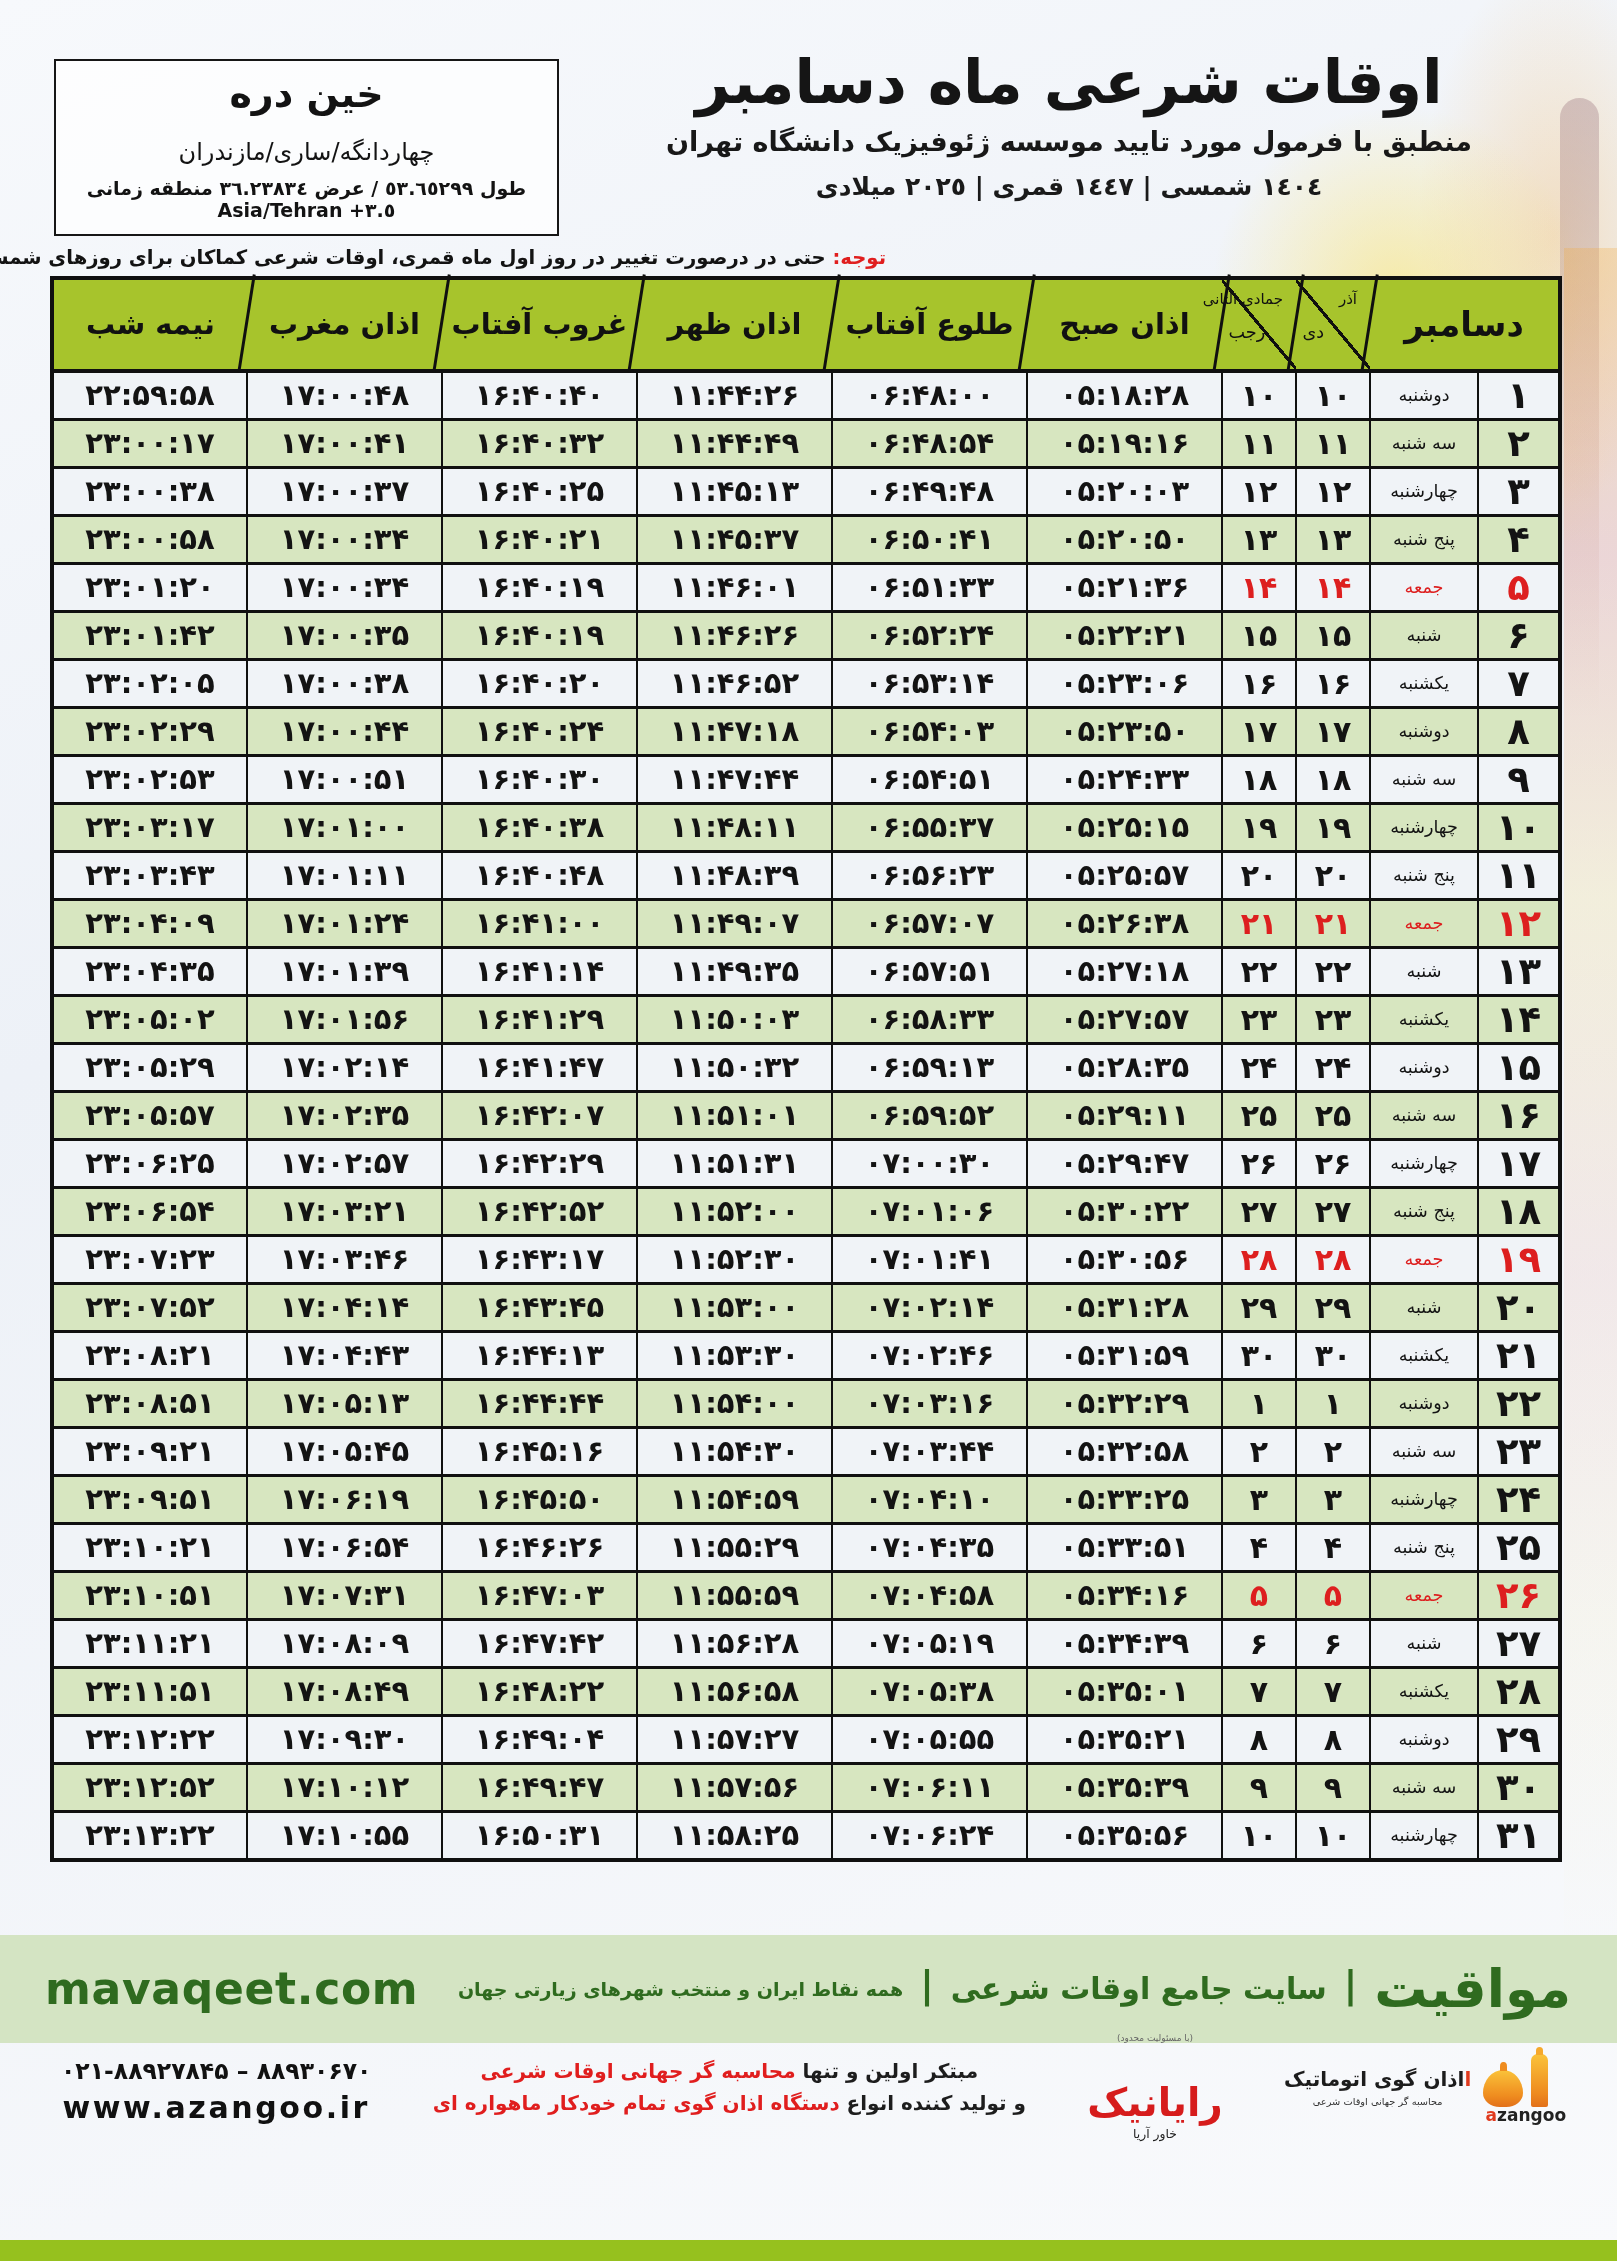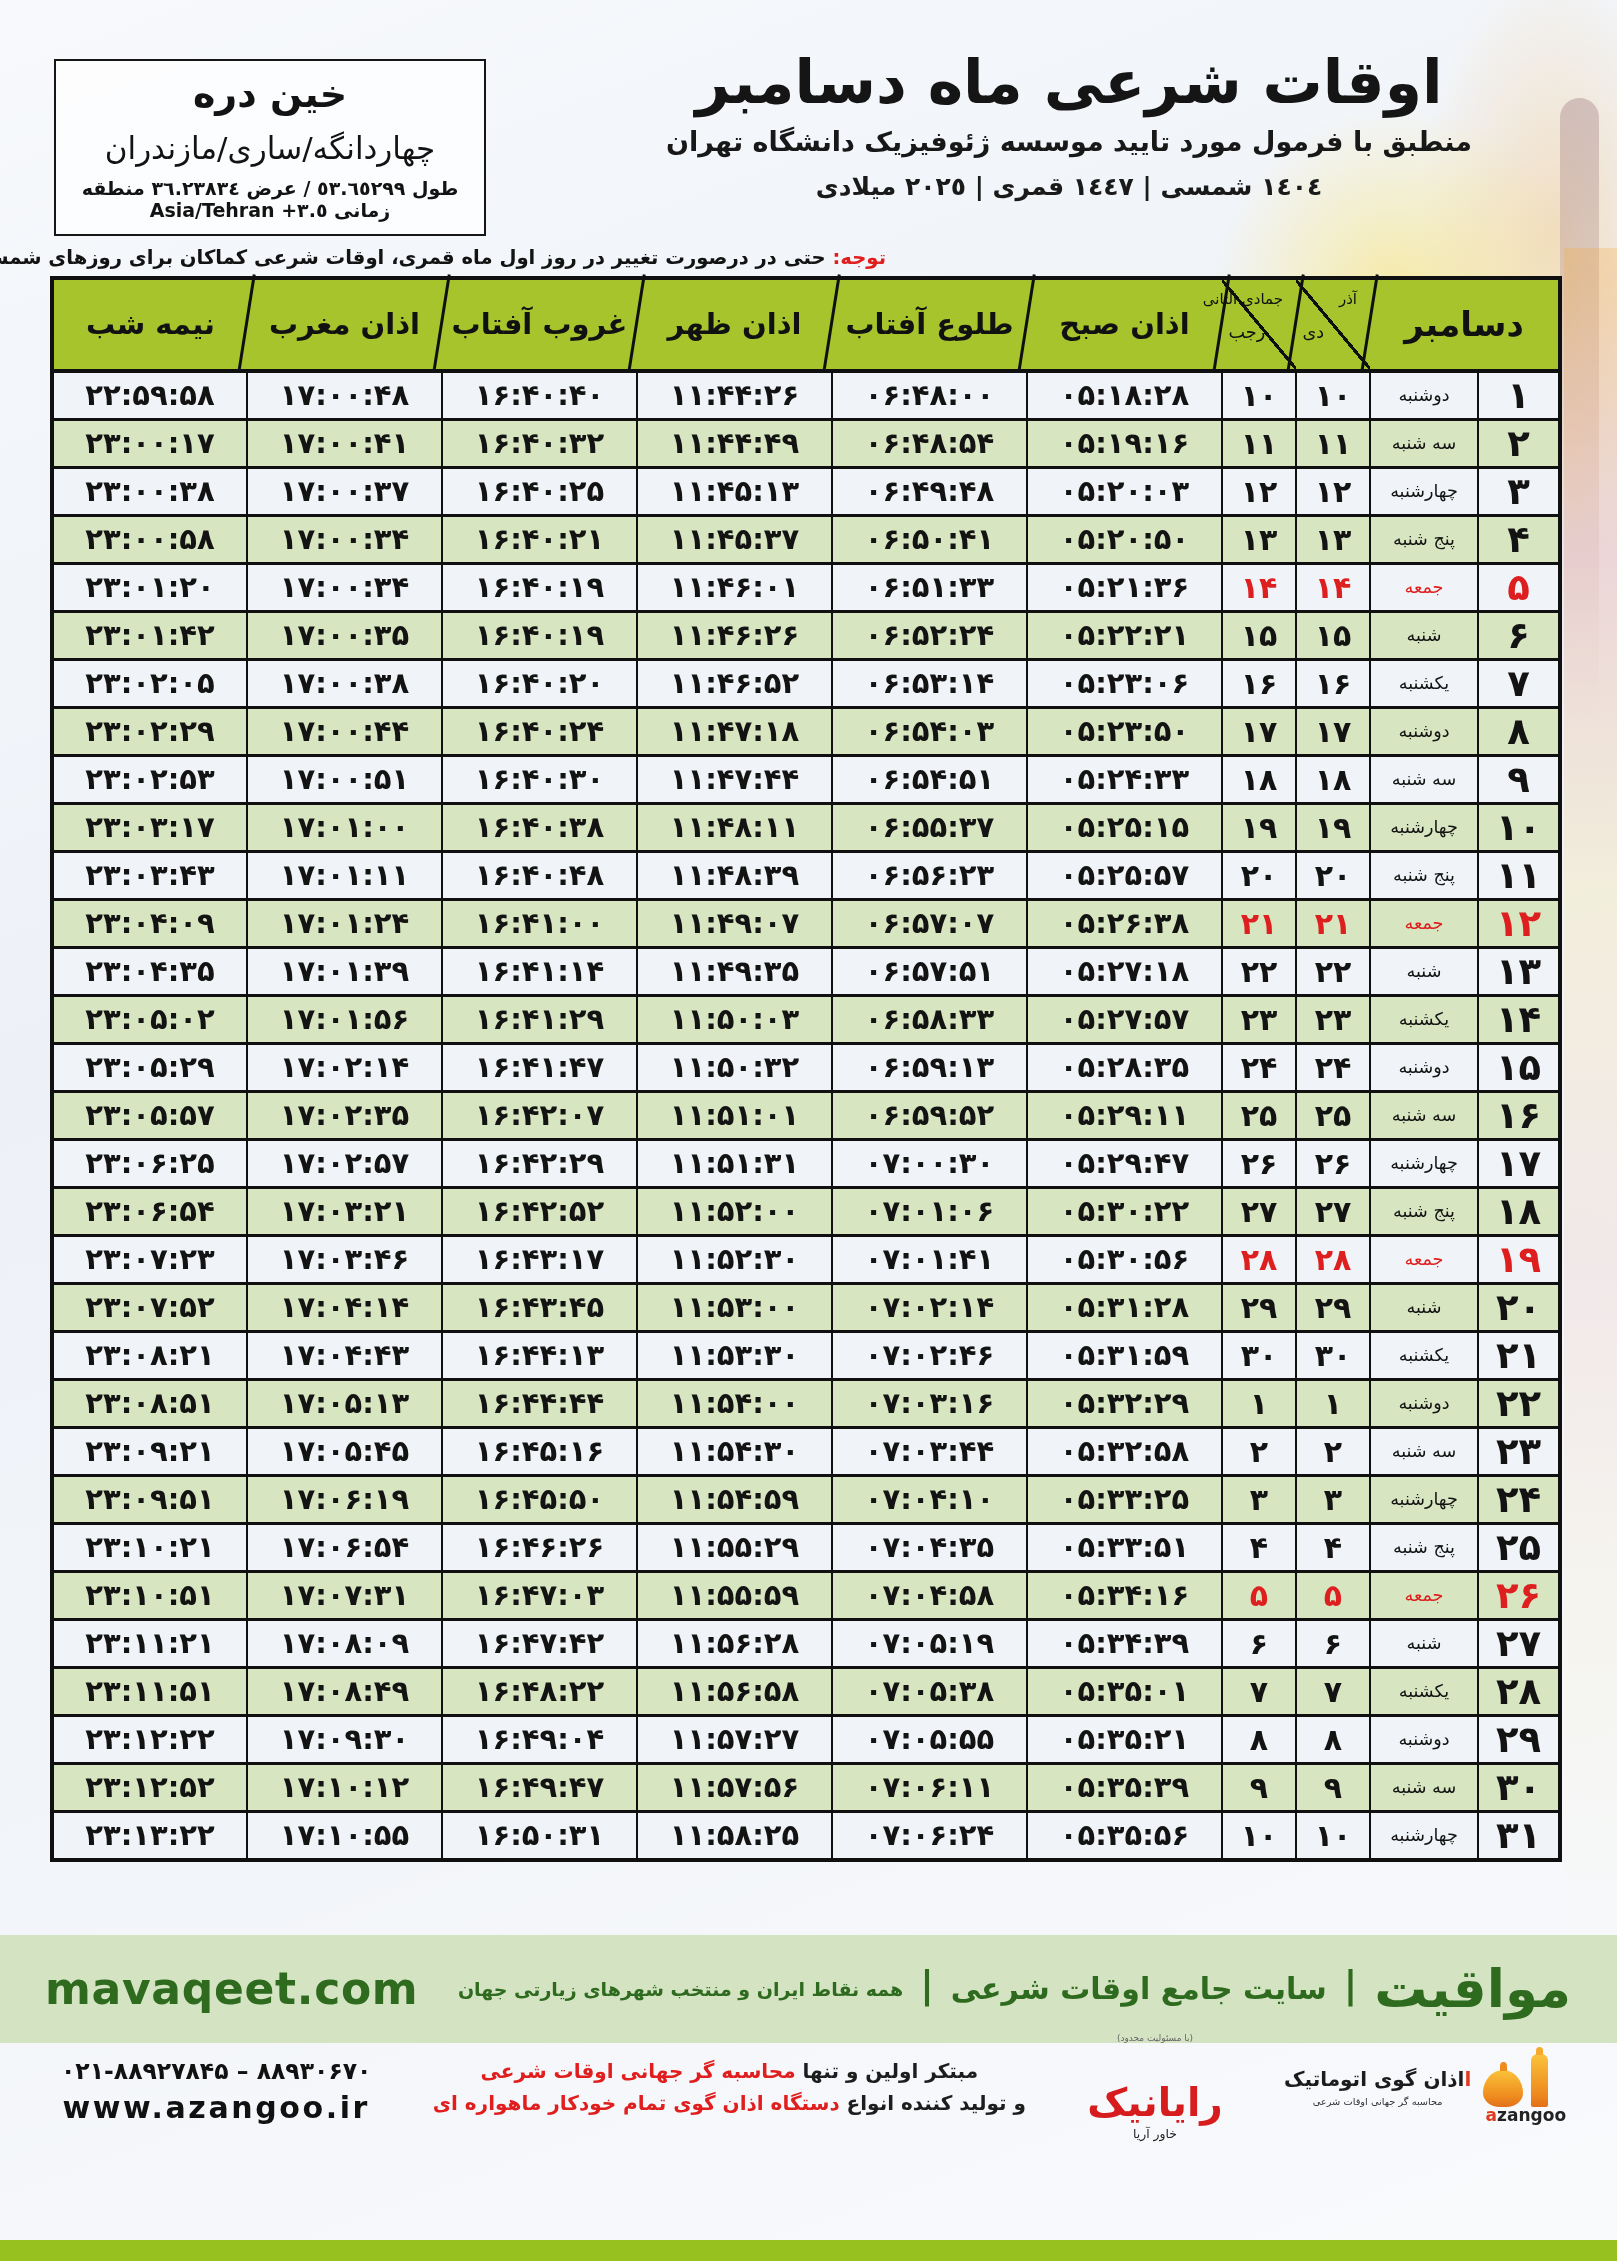--- a/index.html
+++ b/index.html
@@ -19,24 +19,24 @@
     background:linear-gradient(180deg,rgba(150,110,120,.35),rgba(190,150,140,.18) 60%,rgba(190,150,140,0));pointer-events:none;}
   .art-strip{position:absolute;top:248px;right:0;width:53px;height:1709px;pointer-events:none;
     background:linear-gradient(180deg,rgba(242,170,60,.28),rgba(226,90,70,.18) 18%,rgba(250,220,120,.22) 38%,rgba(230,120,90,.10) 60%,rgba(250,230,160,.12) 80%,rgba(255,255,255,0));}
 
   
   .header{position:relative;display:flex;justify-content:space-between;align-items:flex-start;padding:38px 39px 0 55px;z-index:2;}
   .title-block{width:1018px;text-align:center;padding-top:10.4px;}
   .page-title{font-size:60px;font-weight:bold;letter-spacing:-0.7px;line-height:1.15;color:#151515;}
   .page-subtitle{font-size:27px;font-weight:bold;margin-top:9px;color:#181818;}
   .calendar-years{font-size:25px;font-weight:bold;margin-top:14.4px;color:#1a1a1a;}
-  .location-box{width:432px;min-height:142px;border:2.6px solid #161616;background:rgba(255,255,255,.72);
+  .location-box{width:505px;min-height:142px;border:2.6px solid #161616;background:rgba(255,255,255,.72);
     text-align:center;padding:11.7px 9px 13px;margin-top:21px;}
   .location-name{font-size:38px;font-weight:bold;line-height:1.15;}
-  .location-region{font-size:31px;margin-top:14px;}
+  .location-region{font-size:24px;margin-top:22px;}
   .location-coords{font-size:19px;font-weight:bold;margin-top:10.4px;}
   .note-line{margin:10.4px 731px 6.5px 39px;font-size:19.6px;font-weight:bold;white-space:nowrap;position:relative;z-index:2;}
   .note-label{color:#e01e1e;}
 
   
   table.prayer{border-collapse:collapse;table-layout:fixed;width:1507px;margin:6.5px 55px 0;
     border:4.6px solid #101010;position:relative;z-index:2;}
   col.c-day{width:82px;}  col.c-week{width:108px;}
   col.c-solar{width:74px;} col.c-lunar{width:74px;}
   col.c-t{width:195px;}

